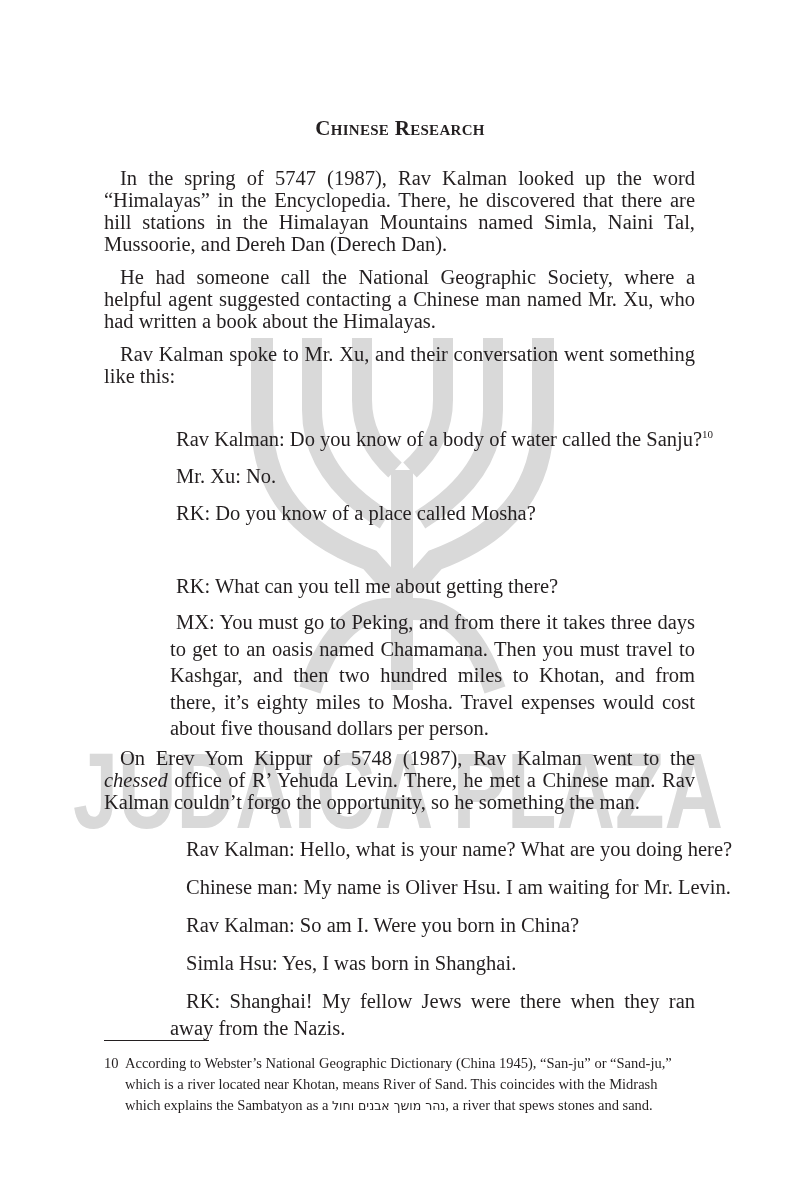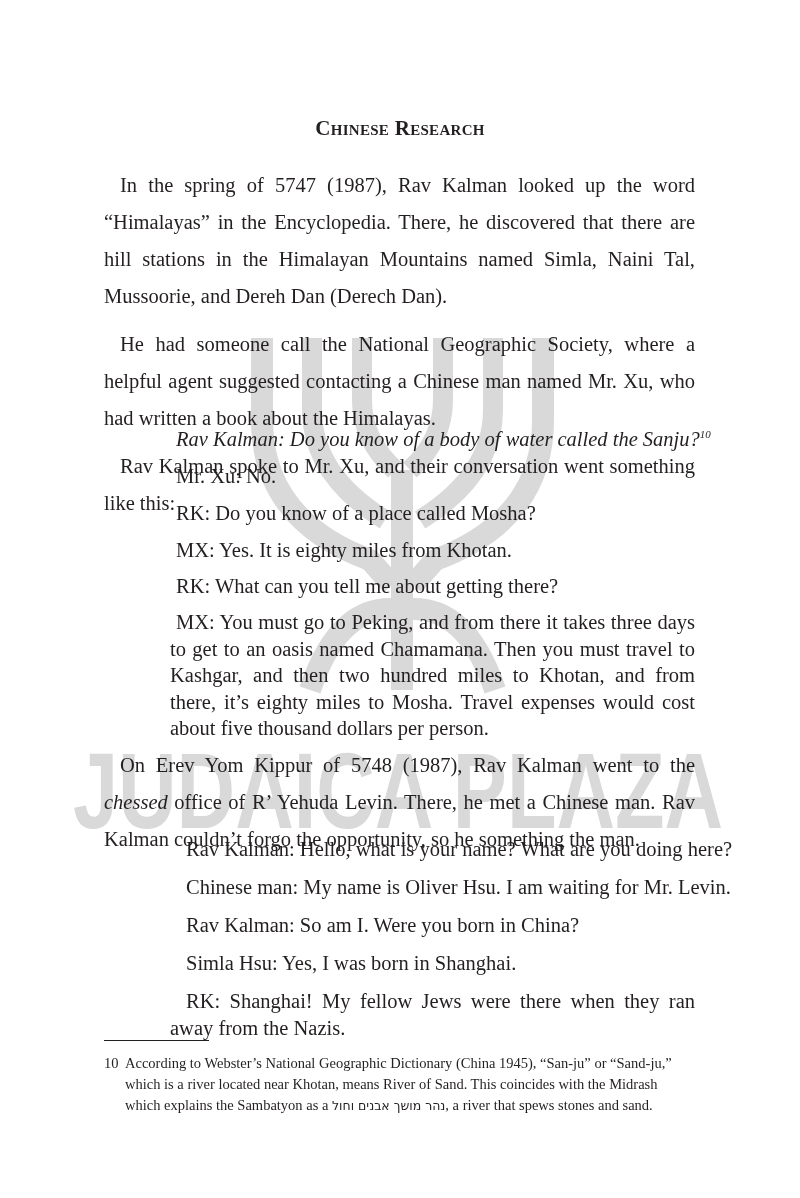--- a/index.html
+++ b/index.html
@@ -6,21 +6,21 @@
   body {
     width: 800px; height: 1198px; background: #ffffff; position: relative; overflow: hidden;
     font-family: "Liberation Serif", "DejaVu Serif", serif; color: #231f20;
   }
   .watermark { position: absolute; left: 0; top: 0; width: 800px; height: 1198px; pointer-events: none; z-index: 0; }
   .page { position: absolute; left: 0; top: 18px; width: 800px; height: 1198px; z-index: 1; }
   .title {
     position: absolute; top: 98px; left: 0; width: 800px; text-align: center;
     font-weight: bold; font-size: 21px; font-variant: small-caps; letter-spacing: 0.3px; color: #231f20;
   }
-  .body-text { position: absolute; left: 104px; width: 591px; font-size: 20.5px; line-height: 37px; }
+  .body-text { position: absolute; left: 104px; width: 591px; font-size: 20.5px; line-height: 22px; }
   p { margin: 0; }
   .para { text-indent: 16px; text-align: justify; text-align-last: left; }
   .dlg { position: absolute; font-size: 20.5px; line-height: 26.5px; }
   .dlg-block { text-align: justify; text-align-last: left; }
   sup { font-size: 11px; line-height: 0; vertical-align: 8px; }
   .rule { position: absolute; left: 104px; top: 1022px; width: 105px; height: 0; border-top: 1.5px solid #231f20; }
   .fn { position: absolute; left: 104px; top: 1035px; width: 592px; font-size: 14.5px; line-height: 21px; color: #231f20; }
   .fn-num { position: absolute; left: 0; top: 0; }
   .fn-text { margin-left: 21px; }
   .hebrew { direction: rtl; unicode-bidi: isolate; font-family: "DejaVu Sans", sans-serif; font-size: 12.5px; }
@@ -49,26 +49,25 @@
 <div class="page">
 
   <div class="title">Chinese Research</div>
 
   <div class="body-text" style="top:149px;">
     <p class="para" style="margin-bottom:11px;">In the spring of 5747 (1987), Rav Kalman looked up the word “Himalayas” in the Encyclopedia. There, he discovered that there are hill stations in the Himalayan Mountains named Simla, Naini Tal, Mussoorie, and Dereh Dan (Derech Dan).</p>
     <p class="para" style="margin-bottom:11px;">He had someone call the National Geographic Society, where a helpful agent suggested contacting a Chinese man named Mr. Xu, who had written a book about the Himalayas.</p>
     <p class="para">Rav Kalman spoke to Mr. Xu, and their conversation went something like this:</p>
   </div>
 
-  <div class="dlg" style="left:176px; top:408px;font-style:italic;">
+  <div class="dlg" style="left:176px; top:408px;">
     <span>Rav Kalman: Do you know of a body of water called the Sanju?</span><sup>10</sup>
   </div>
   <div class="dlg" style="left:176px; top:445px;">Mr. Xu: No.</div>
   <div class="dlg" style="left:176px; top:482px;">RK: Do you know of a place called Mosha?</div>
-  <div class="dlg" style="left:176px; top:519px;">MX: Yes. It is eighty miles from Khotan.</div>
   <div class="dlg" style="left:176px; top:555px;">RK: What can you tell me about getting there?</div>
   <div class="dlg dlg-block" style="left:170px; top:591px; width:525px; text-indent:6px;">MX: You must go to Peking, and from there it takes three days to get to an oasis named Chamamana. Then you must travel to Kashgar, and then two hundred miles to Khotan, and from there, it’s eighty miles to Mosha. Travel expenses would cost about five thousand dollars per person.</div>
 
   <div class="body-text" style="top:729px;">
     <p class="para"><span>On Erev Yom Kippur of 5748 (1987), Rav Kalman went to the </span><em>chessed</em><span> office of R’ Yehuda Levin. There, he met a Chinese man. Rav Kalman couldn’t forgo the opportunity, so he something the man.</span></p>
   </div>
 
   <div class="dlg" style="left:186px; top:856px;">Chinese man: My name is Oliver Hsu. I am waiting for Mr. Levin.</div>
   <div class="dlg" style="left:186px; top:818px;">Rav Kalman: Hello, what is your name? What are you doing here?</div>
   <div class="dlg" style="left:186px; top:894px;">Rav Kalman: So am I. Were you born in China?</div>

